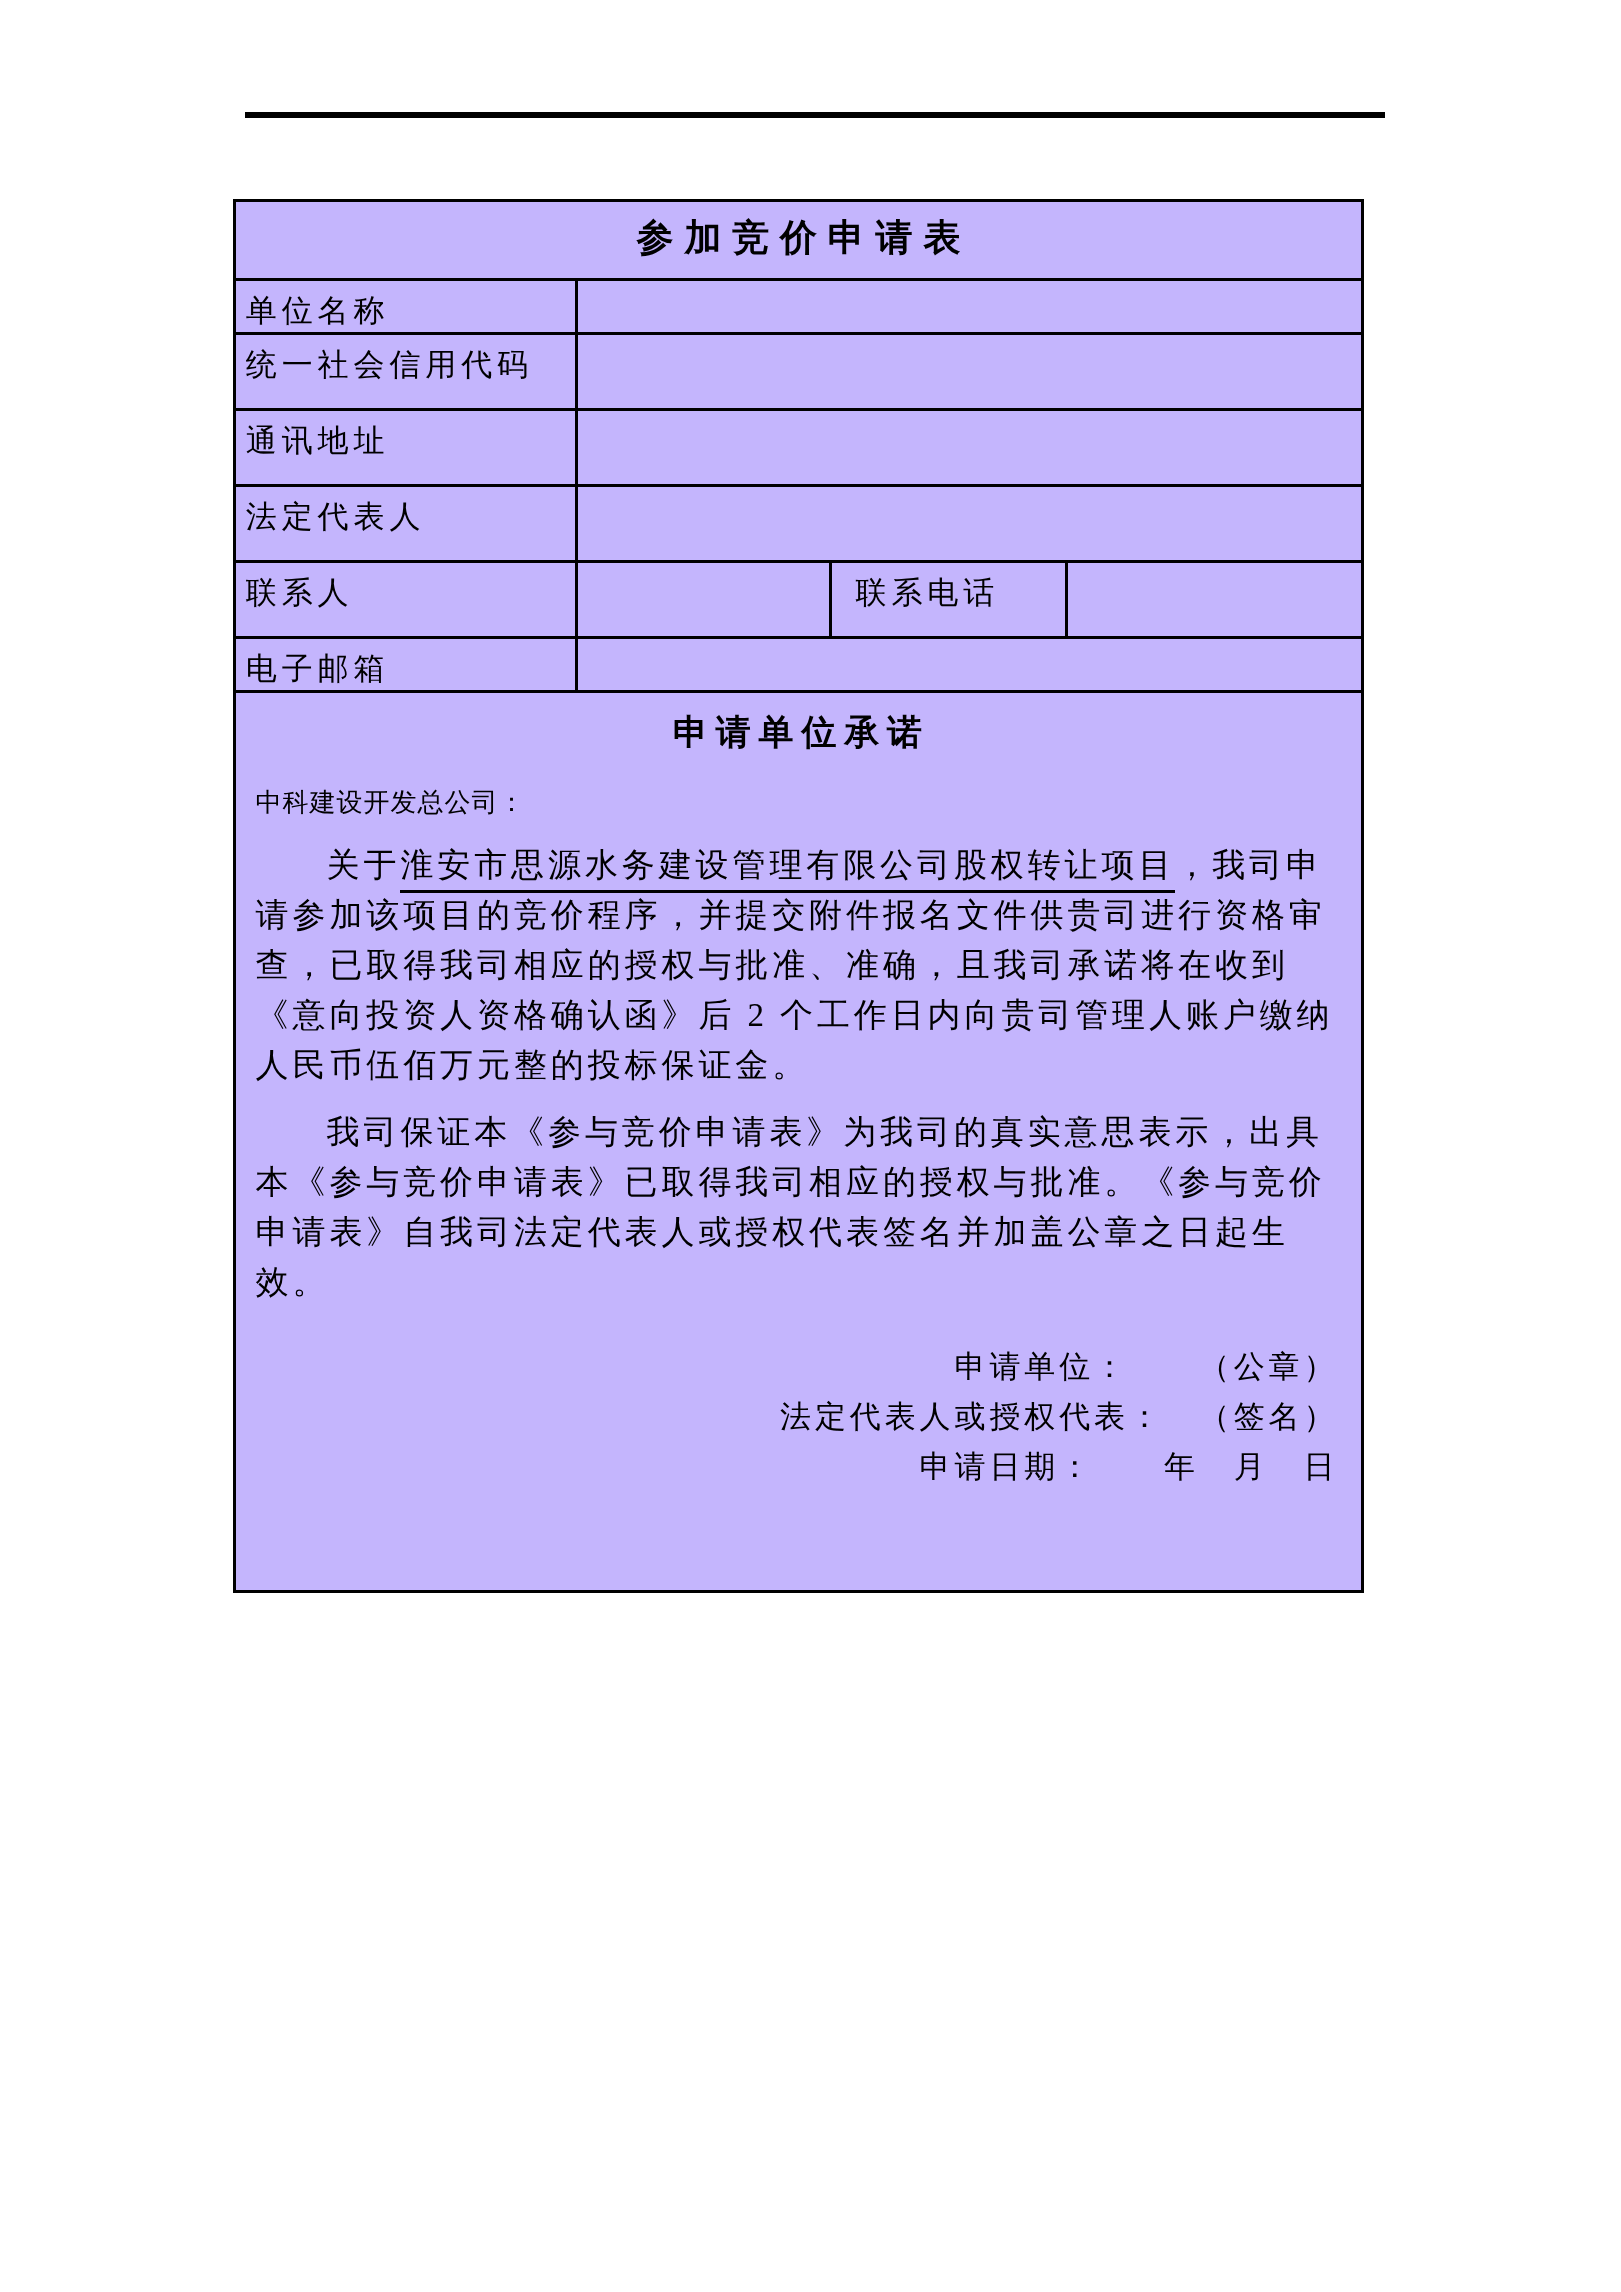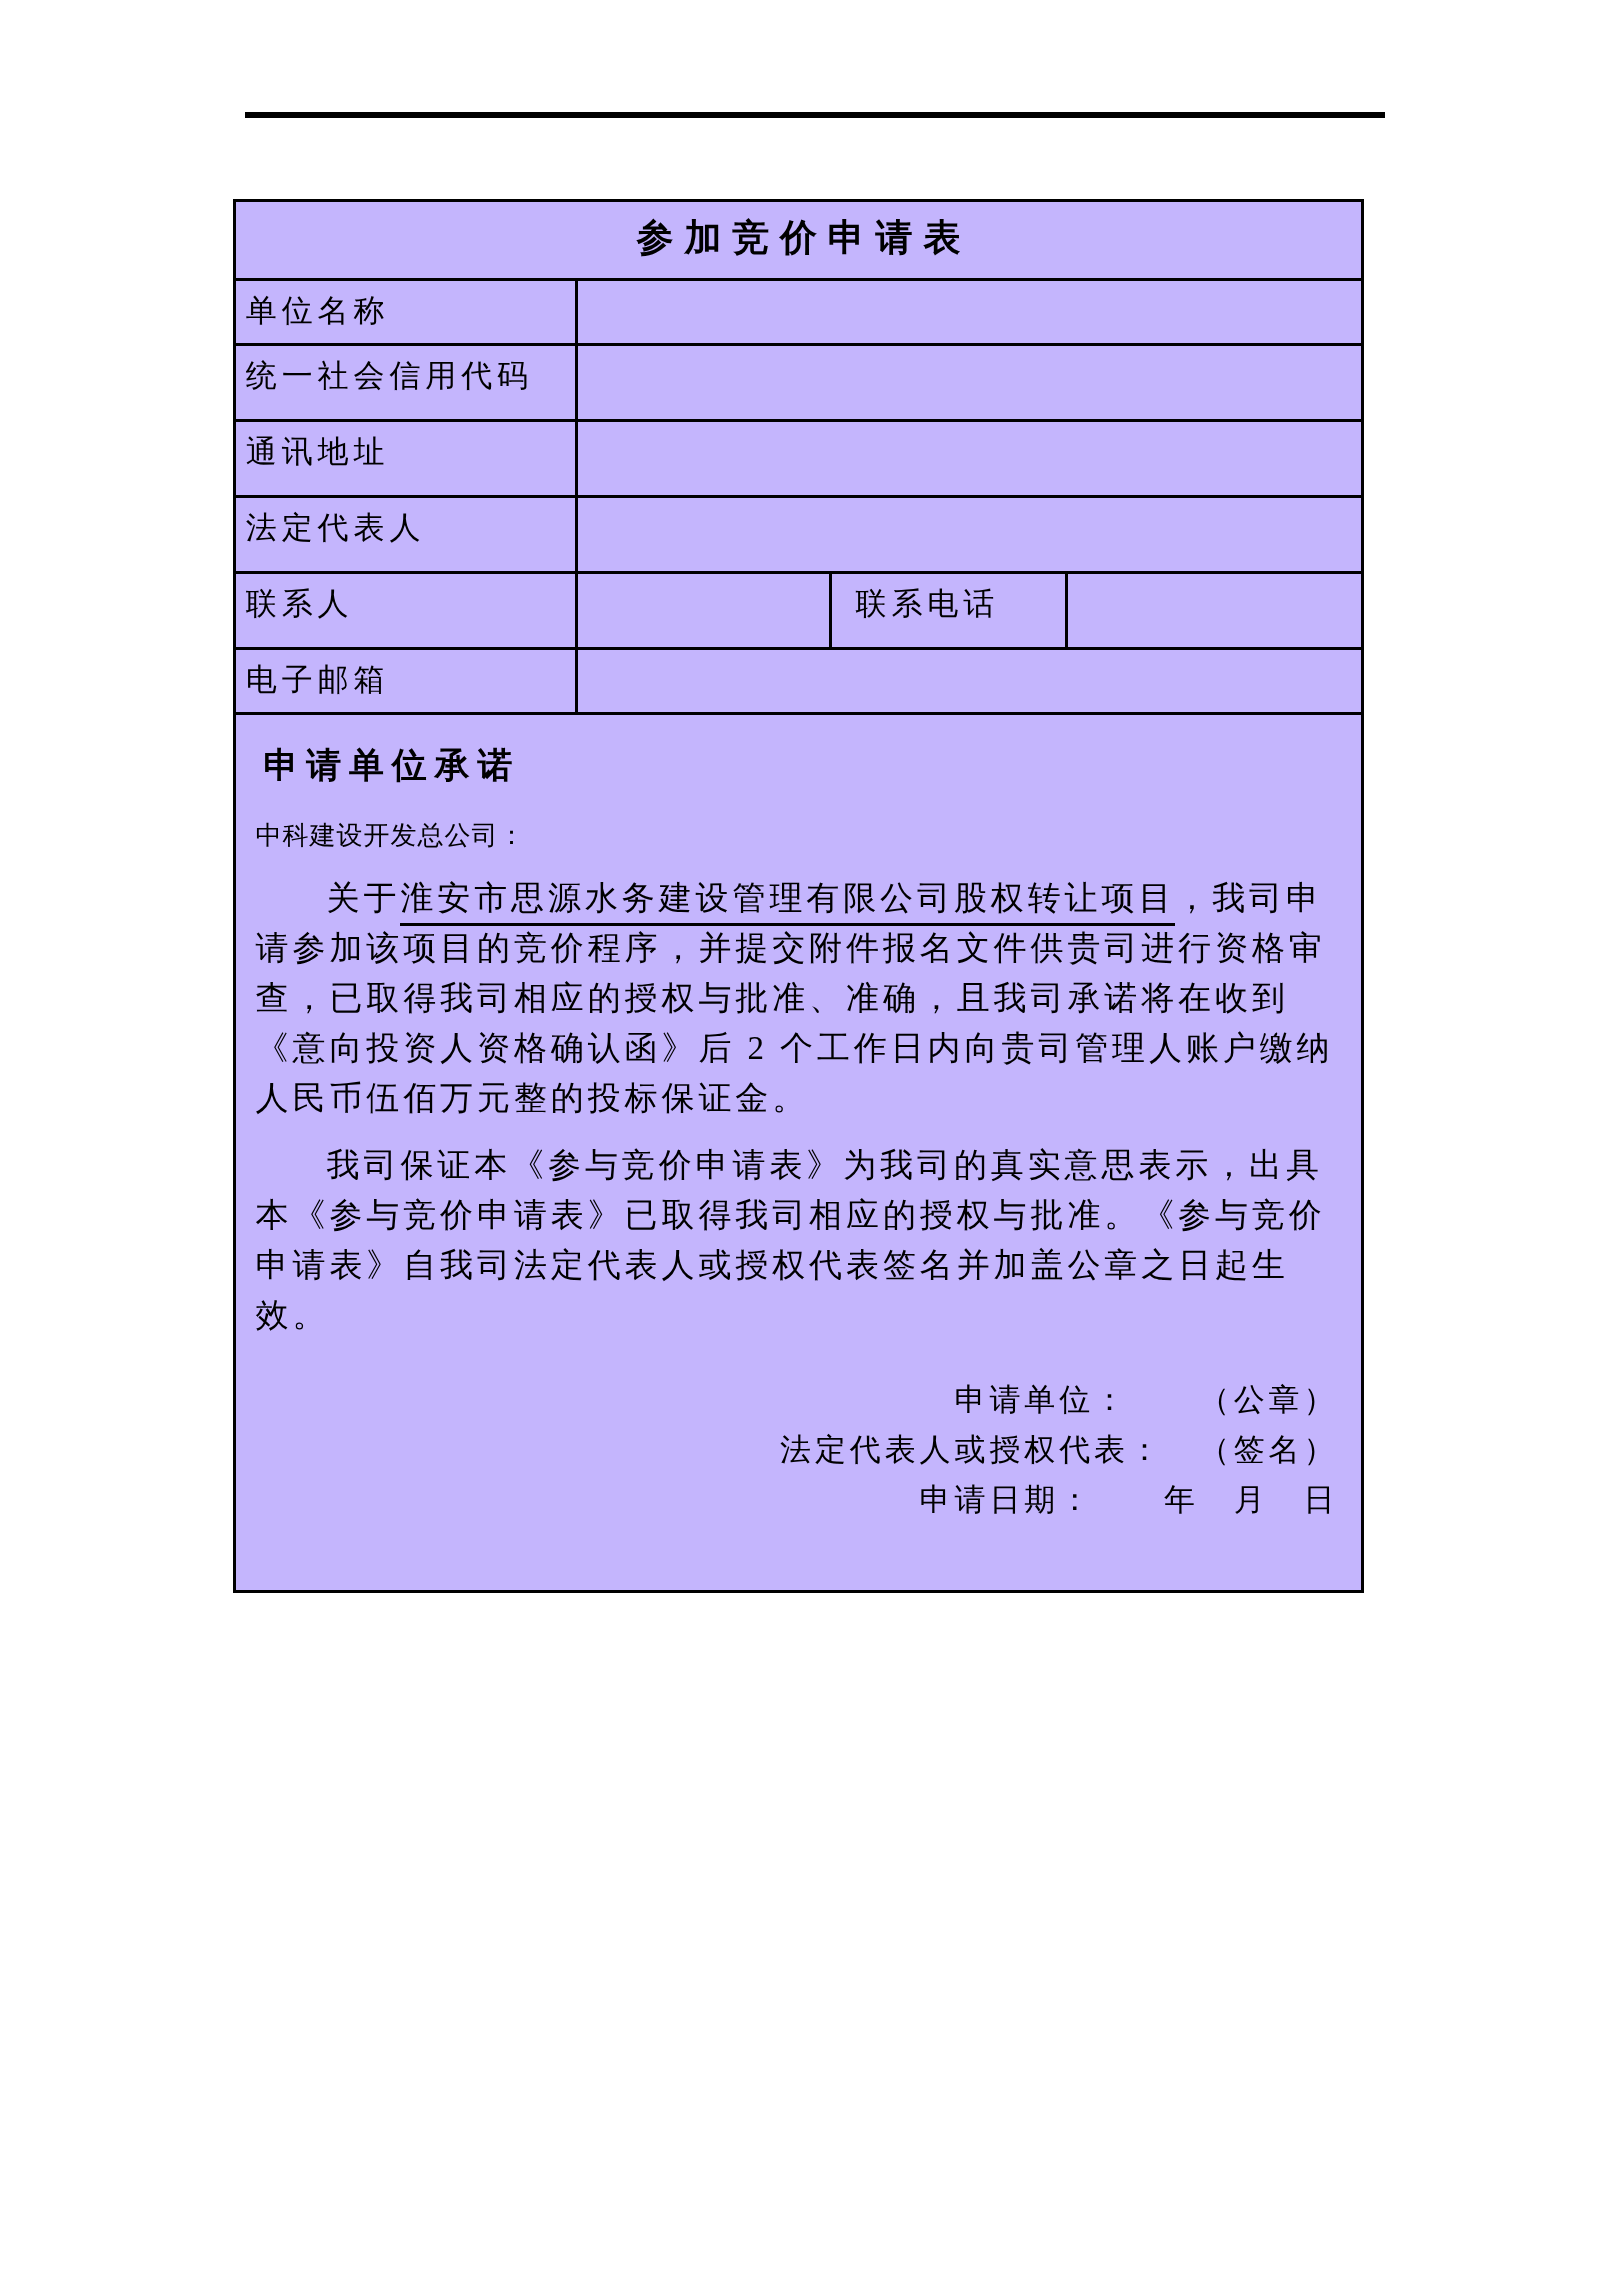--- a/index.html
+++ b/index.html
@@ -40,21 +40,21 @@
   }
   .row {
     display: flex;
     flex-direction: row;
     border-bottom: 3.9px solid #000000;
     box-sizing: border-box;
     flex: 0 0 auto;
   }
   .row.title-row      { height: 79px; align-items: center; justify-content: center; }
   .row.r-h73          { height: 76px; }
-  .row.r-h74          { height: 65px; }
+  .row.r-h74          { height: 54px; }
   .row.commitment-row { flex: 1 1 auto; border-bottom: none; display: block; }
 
   .form-title {
     font-size: 37px;
     font-weight: bold;
     letter-spacing: 10.8px;
     text-indent: 10.8px;
     text-align: center;
     line-height: 1;
     padding-bottom: 5.9px;
@@ -85,21 +85,22 @@
     border-right: 3.9px solid #000000;
     padding: 7.8px 3.9px 0 23.5px;
     font-size: 31px;
     letter-spacing: 4.9px;
     line-height: 1.4;
   }
 
   
   .commitment-row { padding: 0 21.6px 0 19.6px; }
   .commitment-heading {
-    margin-top: 29px;
+    margin-top: 18px;
+    text-align: center;
     font-size: 35px;
     font-weight: bold;
     letter-spacing: 7.8px;
     text-indent: 7.8px;
     line-height: 43px;
   }
   .salutation {
     margin-top: 24px;
     font-size: 26px;
     letter-spacing: 1px;

